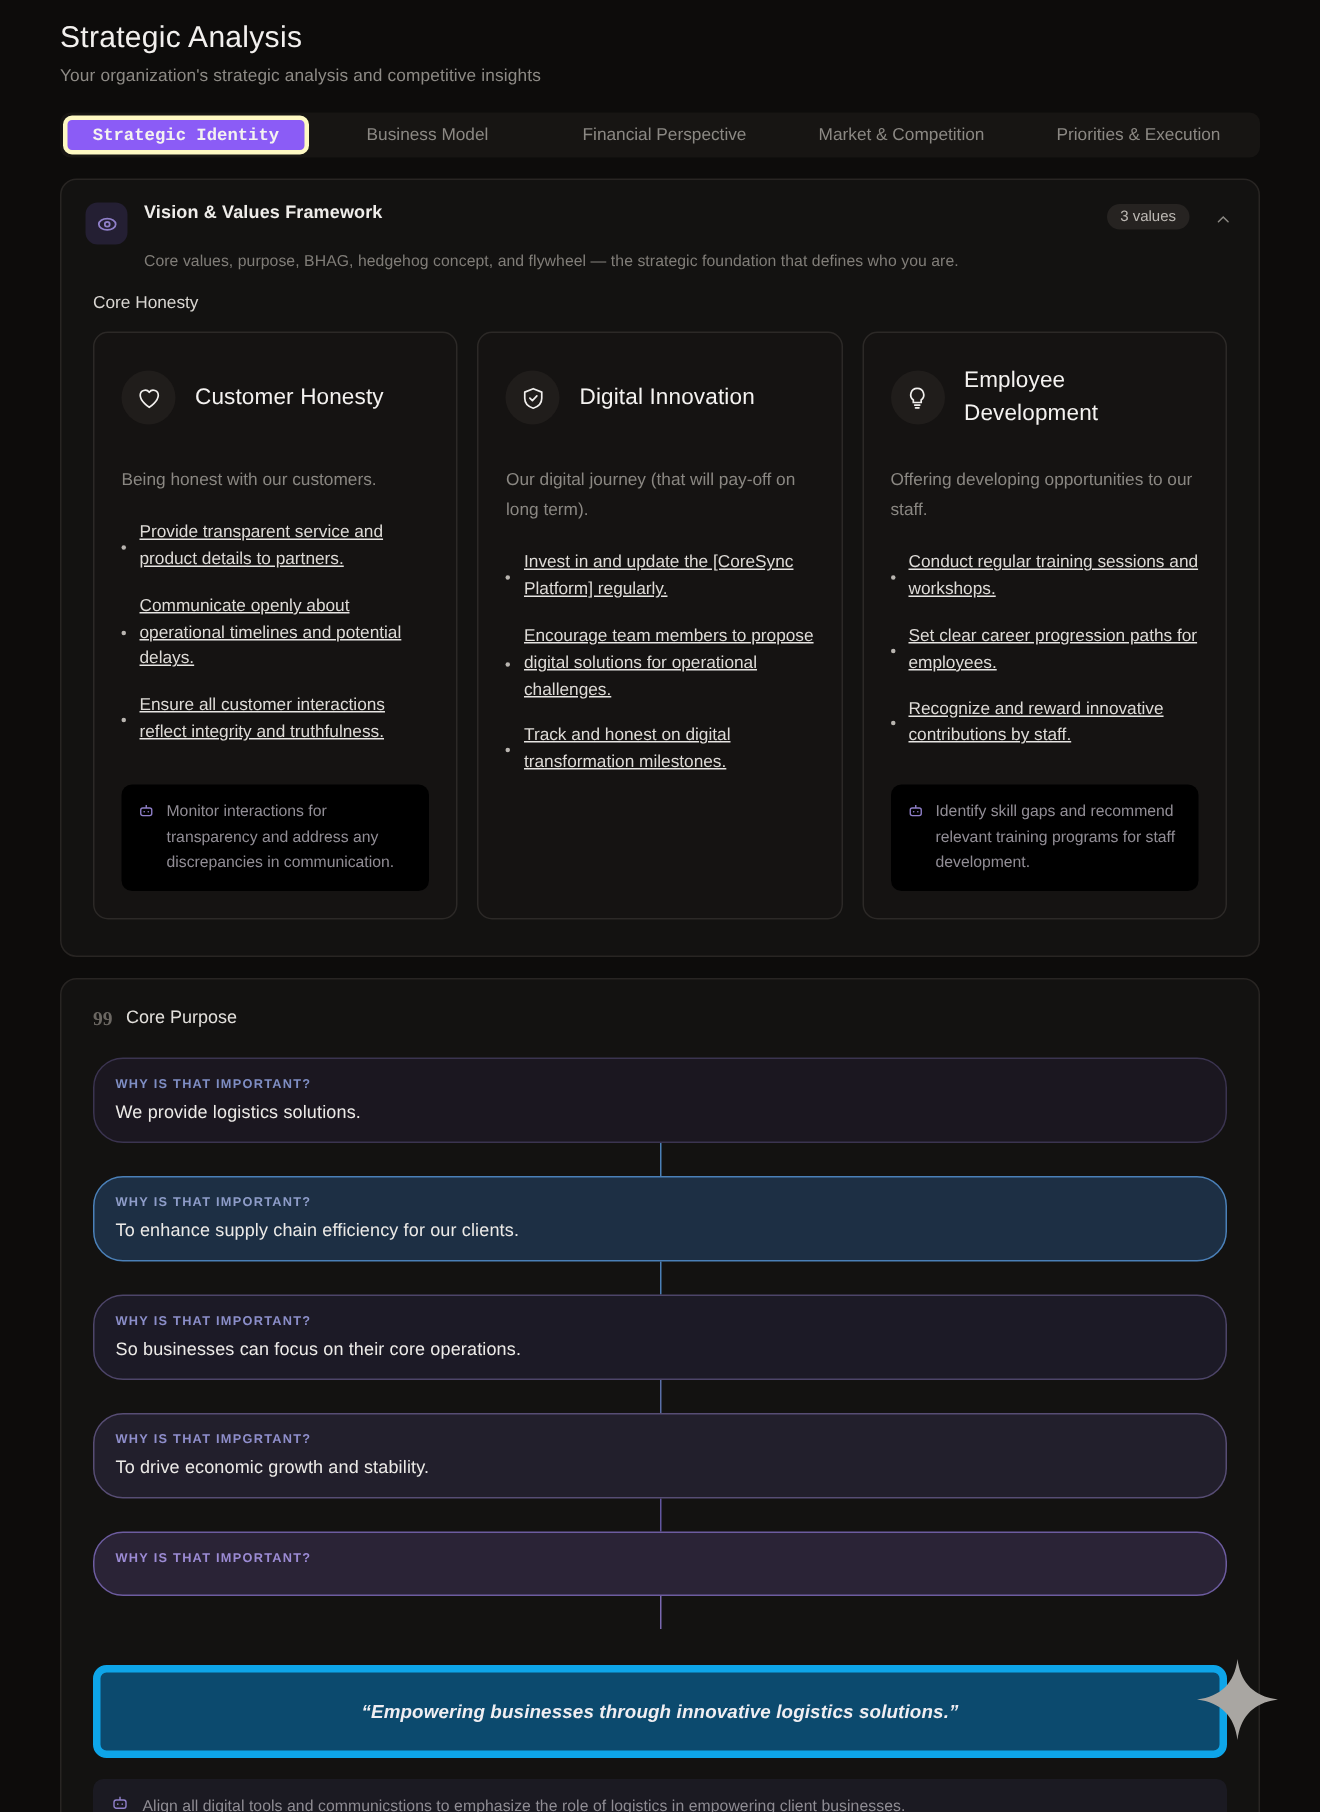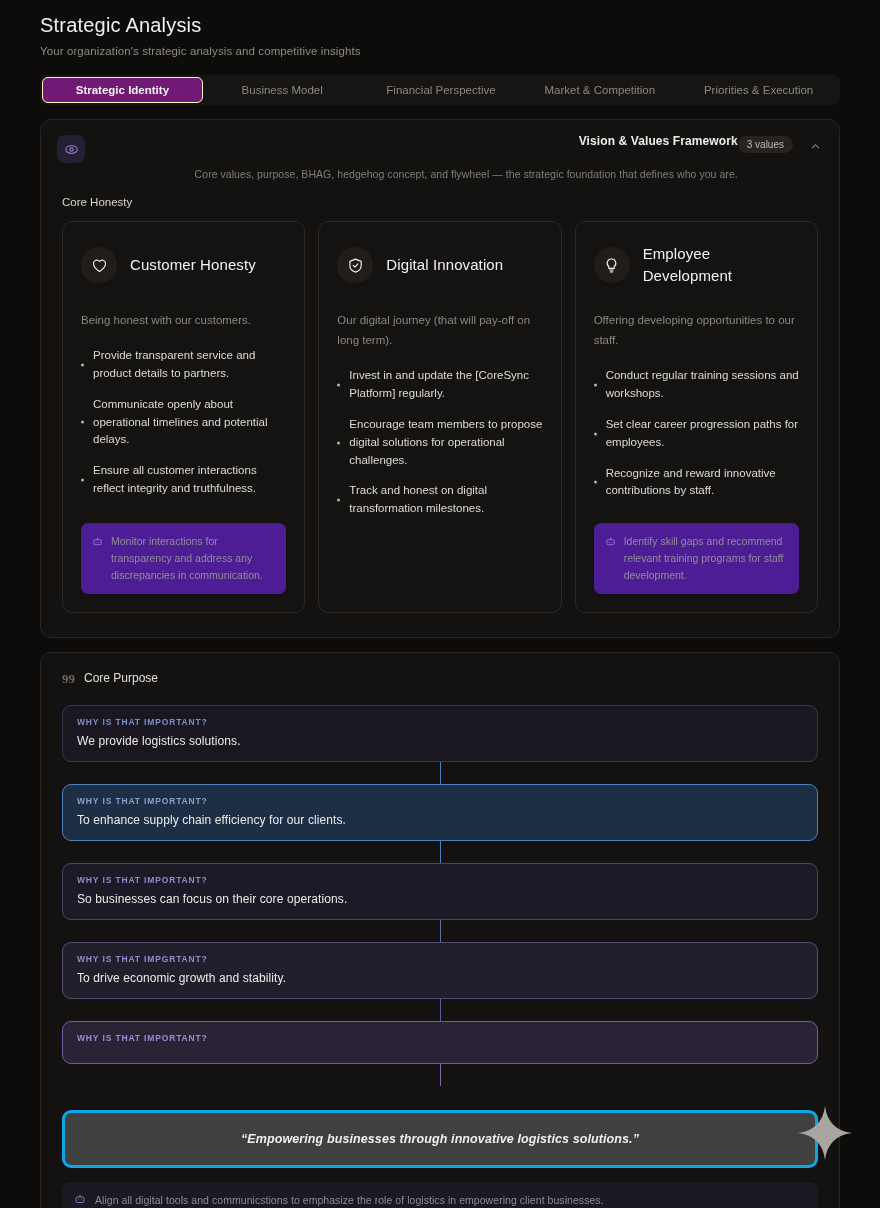--- a/index.html
+++ b/index.html
@@ -48,40 +48,40 @@
     display: flex;
     align-items: center;
     justify-content: center;
     font-size: 11.5px;
     color: #8b8883;
     border-radius: 6px;
     cursor: pointer;
     white-space: nowrap;
   }
   .tab.active {
-    background: #701a75;
+    background: #8b5cf6;
     color: #f4f2f0;
     font-weight: 600;
-    border: 1px solid #fef9c3;
+    border: 3px solid #fef9c3;
+    font-family: Liberation Mono, monospace;
   }
 
   
   .panel {
     margin: 14px 40px 0 40px;
     background: #131211;
     border: 1px solid #282523;
     border-radius: 11px;
     overflow: hidden;
   }
 
   .panel-head {
     display: flex;
     align-items: flex-start;
     padding: 14px 16px 0 16px;
-    text-align: right;
   }
   .panel-icon {
     width: 28px; height: 28px;
     flex: 0 0 28px;
     border-radius: 8px;
     background: #241f33;
     display: flex; align-items: center; justify-content: center;
     margin-right: 11px;
     margin-top: 1px;
   }
@@ -159,20 +159,21 @@
   .value-desc {
     margin-top: 22px;
     font-size: 11.5px;
     color: #8a8782;
     line-height: 1.75;
   }
   .value-list {
     margin-top: 17px;
     list-style: none;
     flex: 1;
+    text-decoration: underline;
   }
   .value-list li {
     position: relative;
     padding-left: 12px;
     margin-bottom: 13px;
     font-size: 11.5px;
     line-height: 1.55;
     color: #dedbd7;
   }
   .value-list li::before {
@@ -180,21 +181,21 @@
     position: absolute;
     left: 0;
     top: 50%;
     transform: translateY(-50%);
     width: 3px; height: 3px;
     border-radius: 50%;
     background: #b9b5b0;
   }
   .ai-hint {
     margin-top: 10px;
-    background: #4c1d95;
+    background: #000000;
     border-radius: 7px;
     padding: 10px 11px;
     display: flex;
     gap: 8px;
     align-items: flex-start;
   }
   .ai-hint .txt {
     font-size: 10.5px;
     line-height: 1.62;
     color: #918d95;
@@ -216,21 +217,21 @@
     font-weight: 700;
     color: #6b6762;
     font-family: "Liberation Serif", serif;
     line-height: 1;
     text-align: right;
   }
 
   .ladder { padding: 20px 21px 6px 21px; }
   .rung-wrap { position: relative; }
   .rung {
-    border-radius: 9px;
+    border-radius: 20px;
     padding: 11px 14px 13px 14px;
     position: relative;
     cursor: pointer;
   }
   .rung-label {
     font-size: 8.5px;
     letter-spacing: .85px;
     font-weight: 700;
     margin-bottom: 7px;
   }
@@ -241,22 +242,22 @@
   }
   .connector {
     width: 1px;
     height: 22px;
     margin-left: 50%;
   }
 
   .quote-card {
     margin: 18px 21px 0 21px;
     border-radius: 9px;
-    background: #404040;
-    border: 3px solid #0ea5e9;
+    background: #0c4a6e;
+    border: 5px solid #0ea5e9;
     padding: 19px 16px;
     text-align: center;
   }
   .quote-text {
     font-size: 12.5px;
     font-style: italic;
     font-weight: 600;
     color: #f0eef2;
     letter-spacing: .1px;
   }

